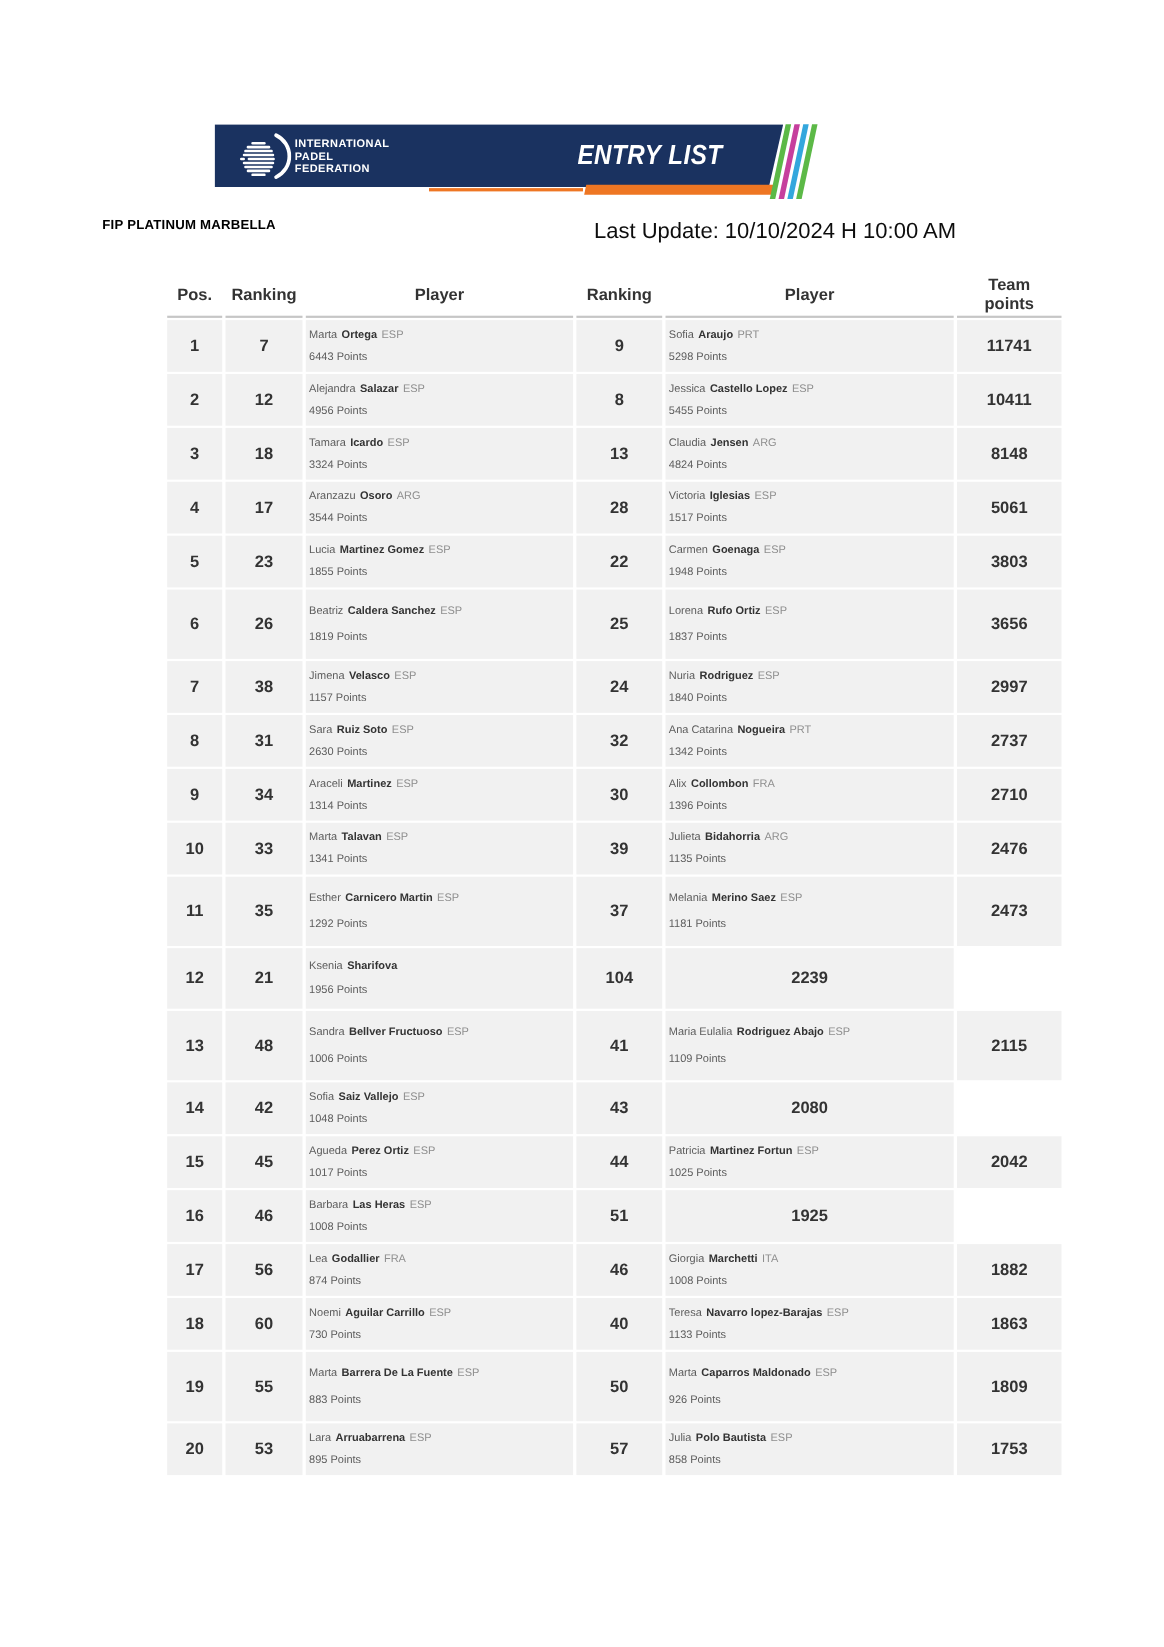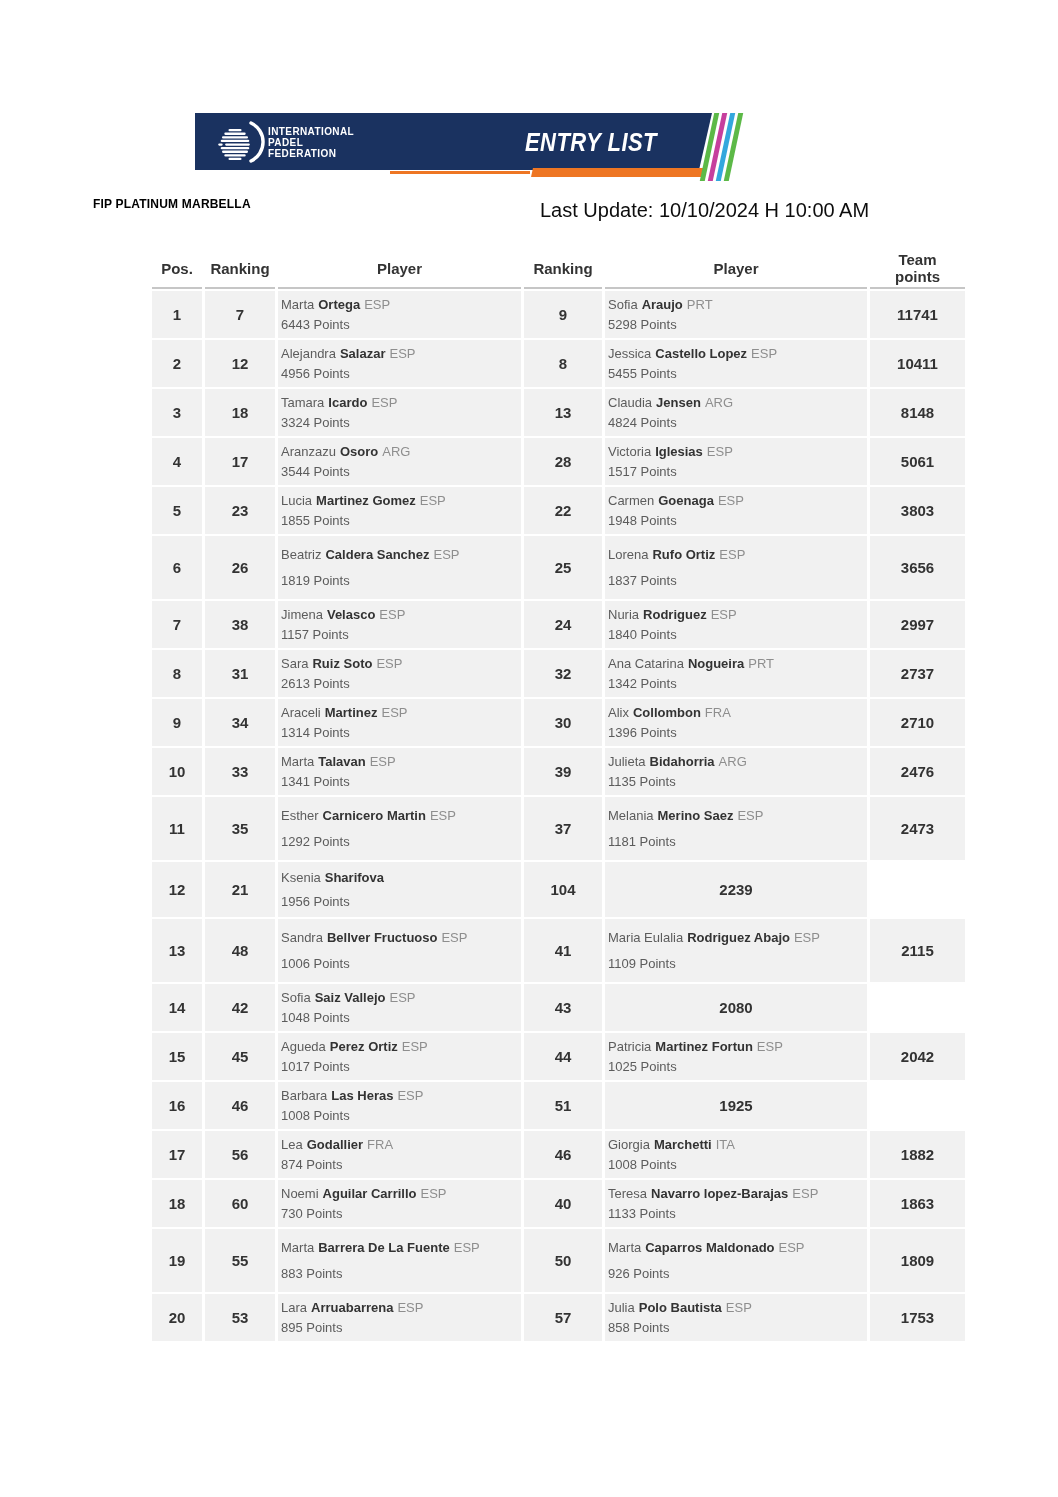--- a/index.html
+++ b/index.html
@@ -39,21 +39,21 @@
     height:38px; display:flex; align-items:center; justify-content:center; text-align:center;
     font-weight:bold; font-size:15px; color:#333333; border-bottom:2px solid #c6c6c6;
     line-height:17px; white-space:pre-line;
   }
   .trow { margin-top:2px; }
   .row-normal { height:47px; }
   .row-med    { height:55px; }
   .row-tall   { height:63px; }
   .cell { background:#f1f1f1; }
   .num  { display:flex; align-items:center; justify-content:center; font-weight:bold; font-size:15px; color:#333333; }
-  .player { display:flex; flex-direction:column; justify-content:space-evenly; padding-left:3px; font-size:13px; }
+  .player { display:flex; flex-direction:column; justify-content:space-evenly; padding-left:3px; font-size:10px; }
   .p-name { color:#5c5c5c; white-space:nowrap; }
   .p-name .first { margin-right:4px; }
   .p-name .last  { font-weight:bold; color:#333333; margin-right:4px; }
   .p-name .country { color:#8e8e8e; }
   .p-points { color:#5c5c5c; }
 </style>
 </head>
 <body>
 
 <div class="page">
@@ -234,21 +234,21 @@
     </div>
     <div class="cell num">2997</div>
   </div>
         <div class="trow row-normal">
     <div class="cell num">8</div>
     <div class="cell num">31</div>
     <div class="cell player">
       <div class="p-name">
         <span class="first">Sara</span><span class="last">Ruiz Soto</span><span class="country">ESP</span>
       </div>
-      <div class="p-points">2613 Points</div>
+      <div class="p-points">2630 Points</div>
     </div>
     <div class="cell num">32</div>
     <div class="cell player">
       <div class="p-name">
         <span class="first">Ana Catarina</span><span class="last">Nogueira</span><span class="country">PRT</span>
       </div>
       <div class="p-points">1342 Points</div>
     </div>
     <div class="cell num">2737</div>
   </div>

